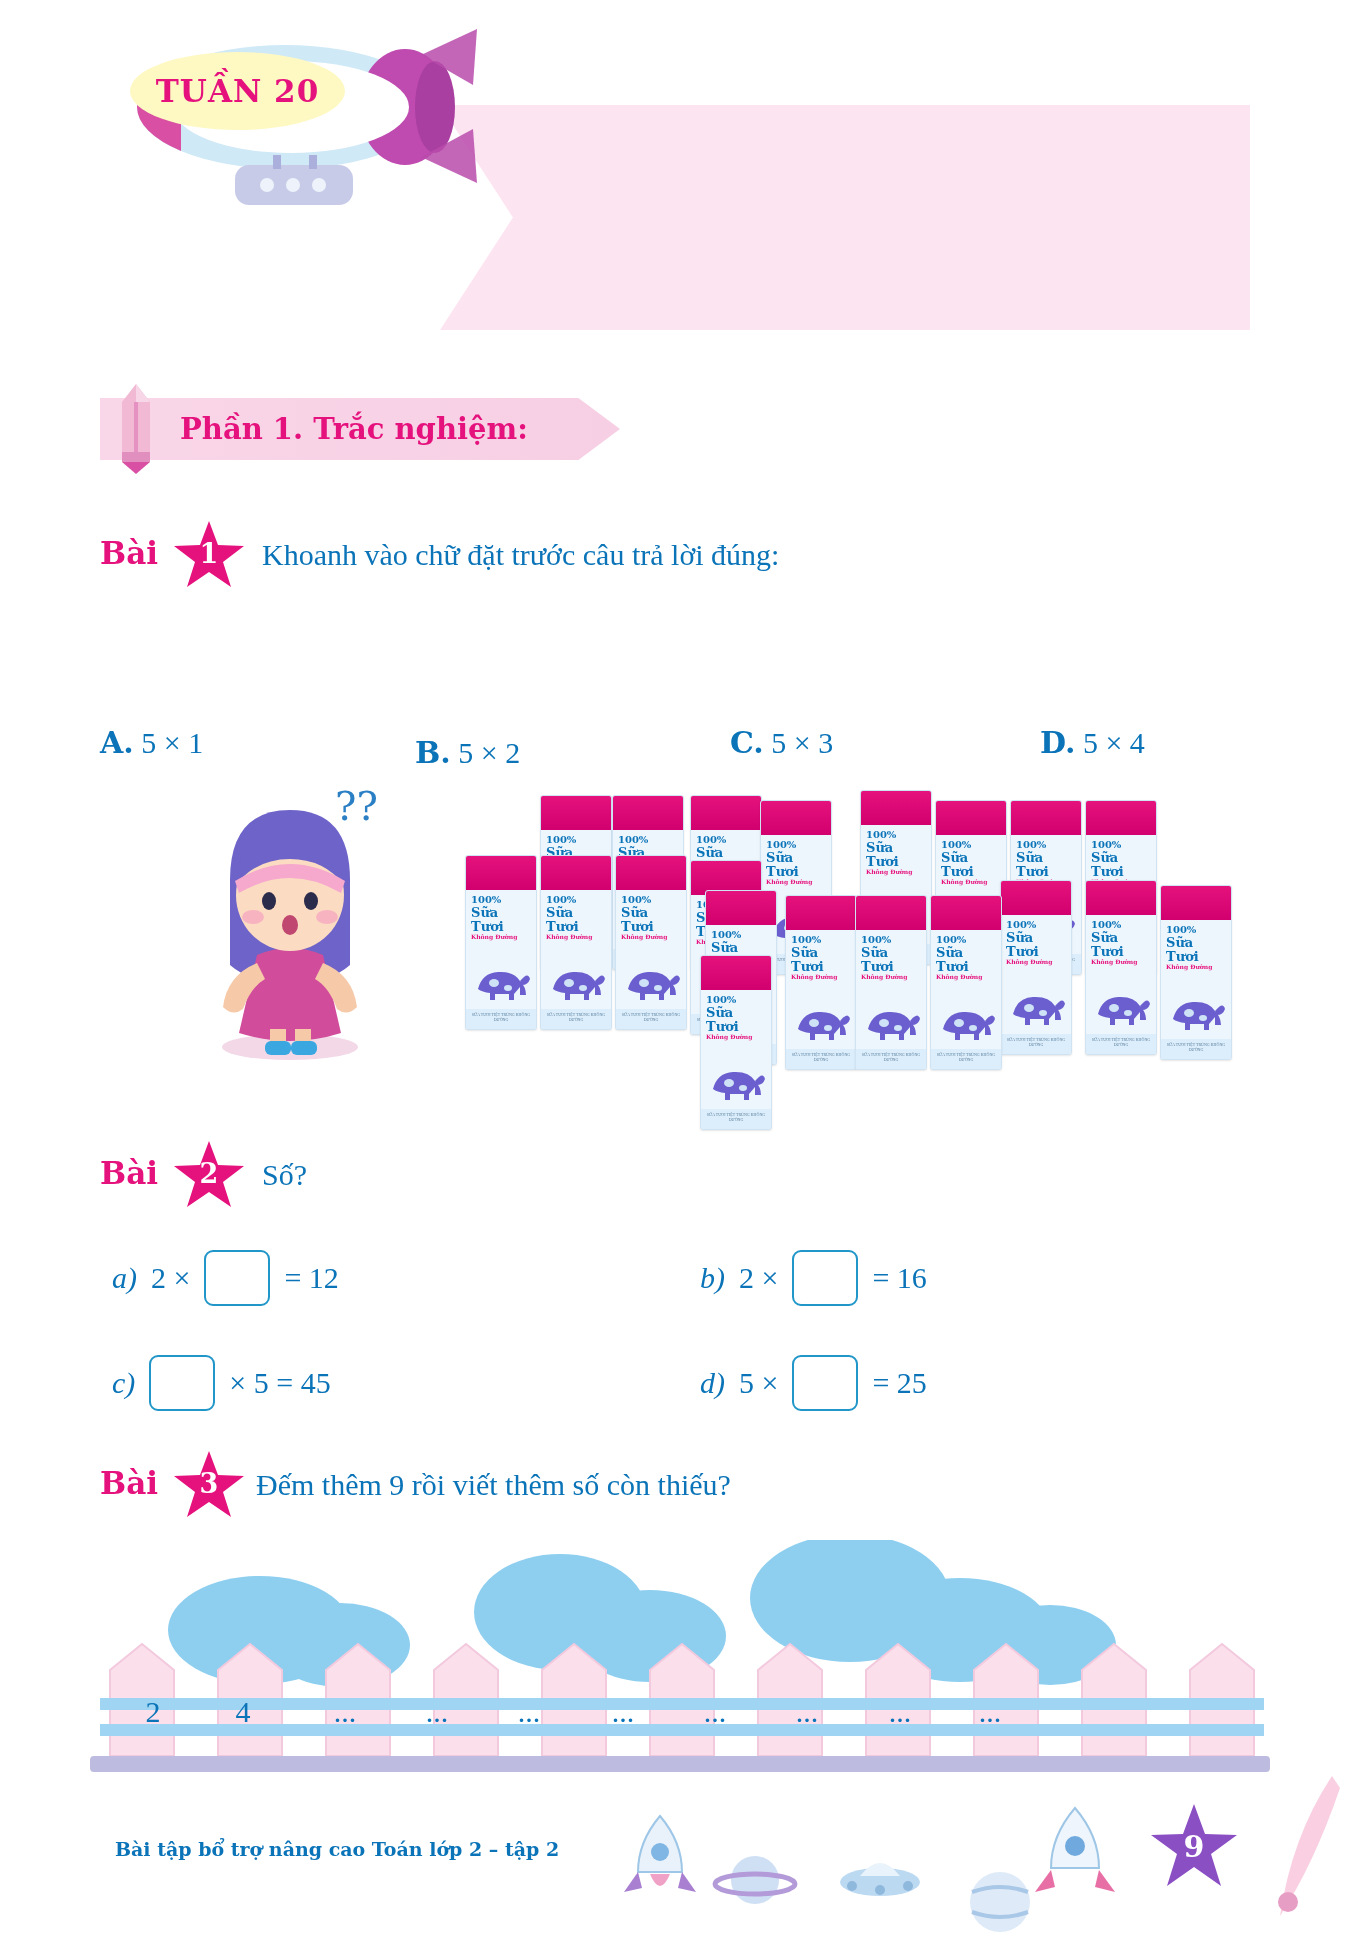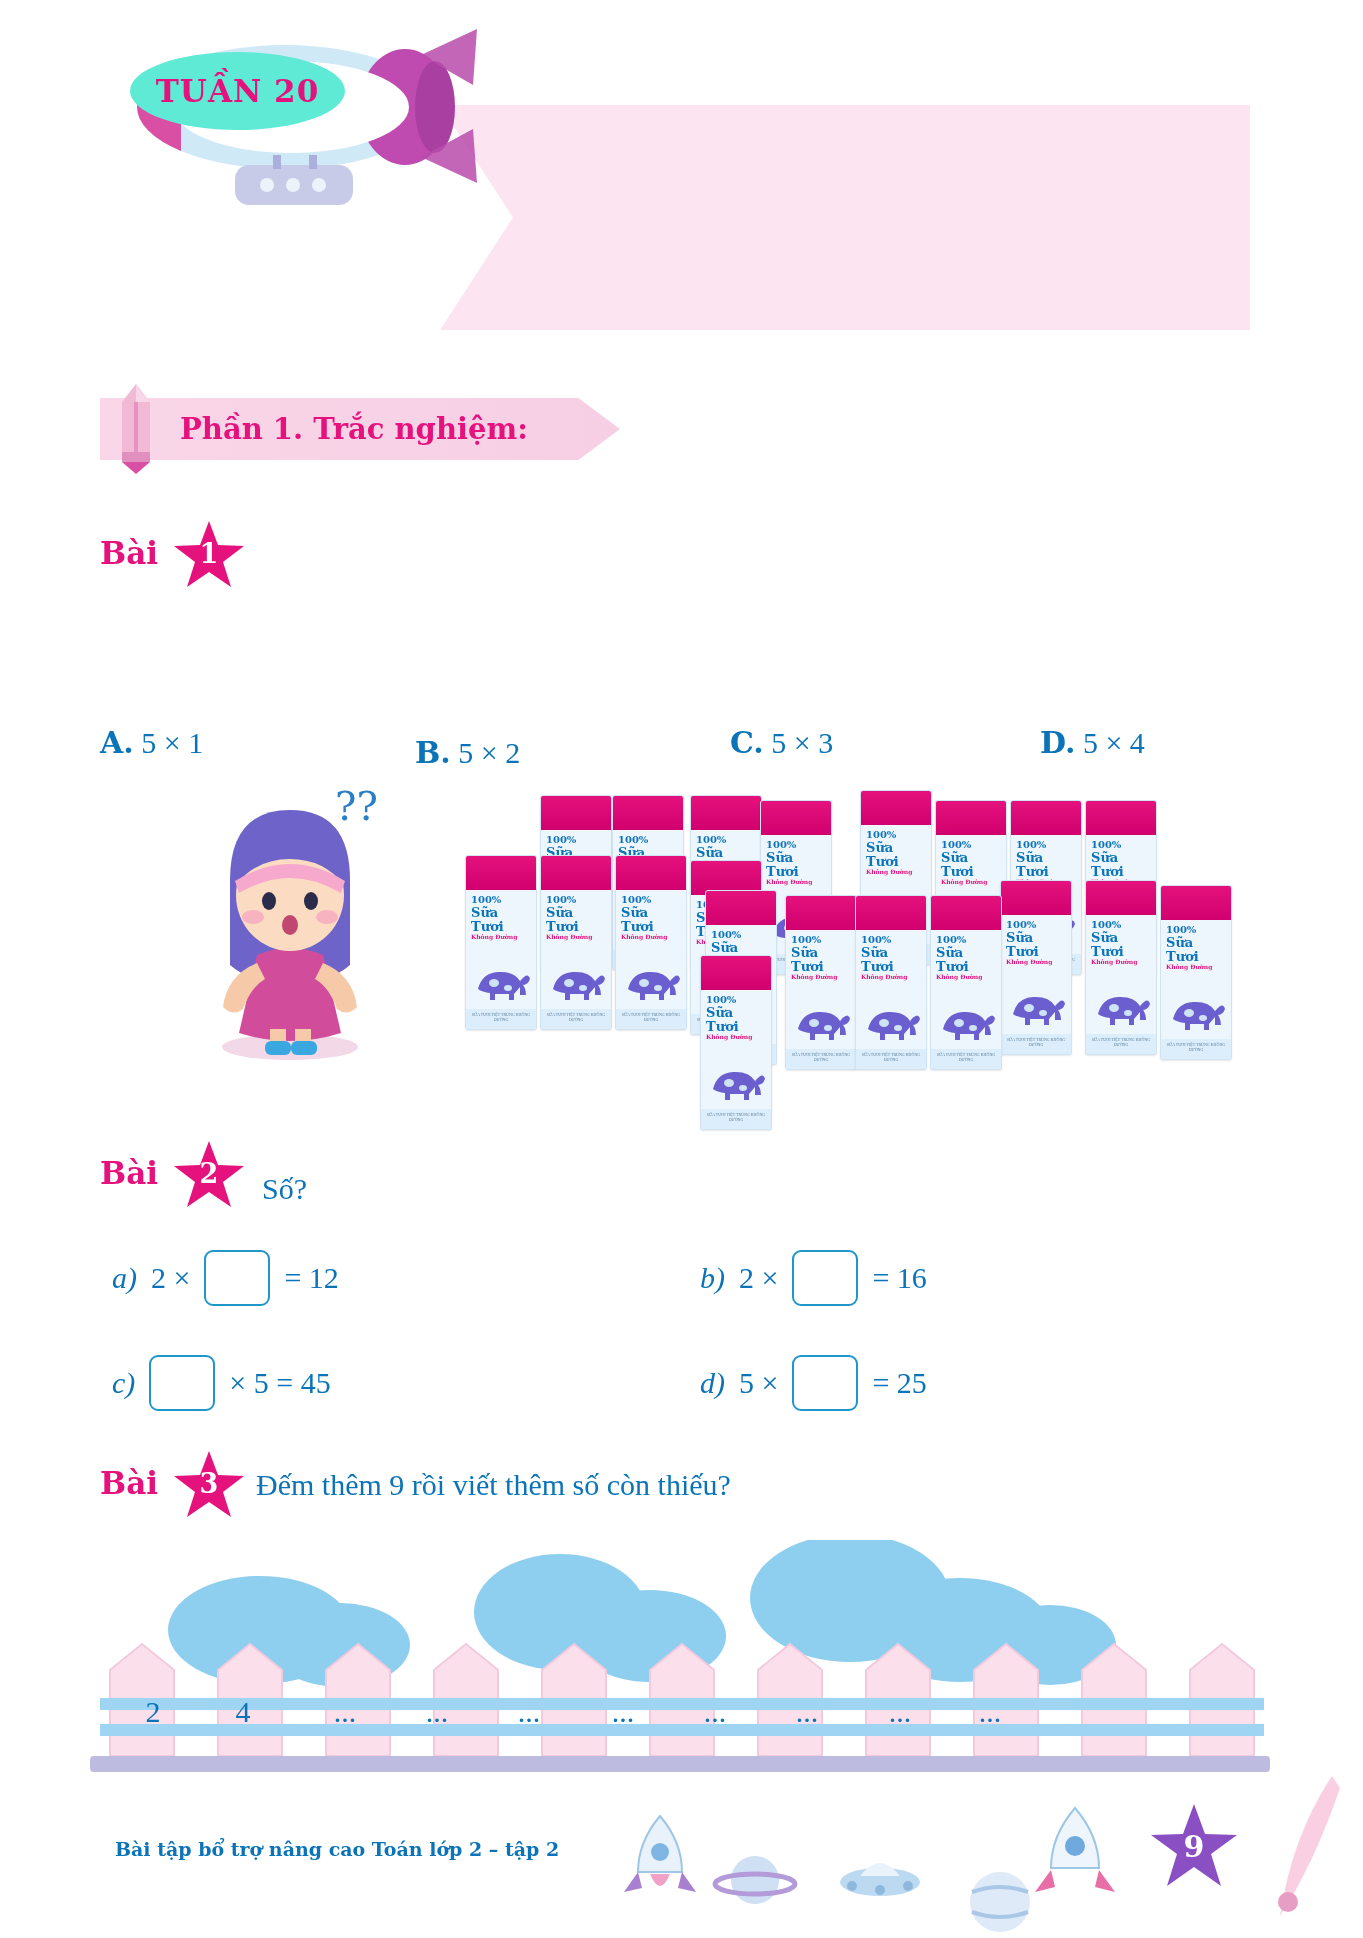--- a/index.html
+++ b/index.html
@@ -39,21 +39,21 @@
     font-weight: bold;
     font-size: 31px;
     line-height: 1.55;
   }
   
   .blimp-wrap { position:absolute; left: 105px; top: 15px; width: 390px; height: 210px; }
   .week-badge {
     position:absolute;
     left: 130px; top: 52px;
     width: 215px; height: 78px;
-    background:#5eead4;
+    background:#fef9c3;
     border-radius: 50%;
     display:flex; align-items:center; justify-content:center;
     color:#e5127d;
     font-family:"DejaVu Serif", serif;
     font-weight:bold;
     font-size: 31px;
     letter-spacing: 1px;
     z-index: 5;
   }
 
@@ -243,20 +243,21 @@
     <path d="M14 80 L42 80 L28 92 Z" fill="#d94fa3"></path>
     <rect x="26" y="20" width="4" height="50" fill="#e592c2"></rect>
   </svg>
   <div class="ribbon-label">Phần 1. Trắc nghiệm:</div>
 
   <div class="bai-label" style="left:100px; top:535px;">Bài</div>
   <svg class="star" style="left:172px; top:518px;" viewBox="0 0 74 74">
     <path d="M37 3 L46 27 L72 28 L51 44 L59 69 L37 54 L15 69 L23 44 L2 28 L28 27 Z" fill="#e5127d"></path>
   </svg>
   <div class="star-num" style="left:172px; top:518px;">1</div>
+  <div class="bai-text" style="left:262px; top:538px;">Khoanh vào chữ đặt trước câu trả lời đúng:</div>
 
 
   <div class="opt" style="left:100px; top:725px;">
     <b>A.</b>
     <span>5 × 1</span>
   </div>
   <div class="opt" style="left:415px; top:735px;">
     <b>B.</b>
     <span>5 × 2</span>
   </div>
@@ -621,21 +622,21 @@
         </svg>
         <div class="footstrip">SỮA TƯƠI TIỆT TRÙNG KHÔNG ĐƯỜNG</div>
       </div>
     </div>
 
   <div class="bai-label" style="left:100px; top:1155px;">Bài</div>
   <svg class="star" style="left:172px; top:1138px;" viewBox="0 0 74 74">
     <path d="M37 3 L46 27 L72 28 L51 44 L59 69 L37 54 L15 69 L23 44 L2 28 L28 27 Z" fill="#e5127d"></path>
   </svg>
   <div class="star-num" style="left:172px; top:1138px;">2</div>
-  <div class="bai-text" style="left:262px; top:1158px;margin-top:14px;">Số?</div>
+  <div class="bai-text" style="left:262px; top:1158px;">Số?</div>
 
   <div class="eq" style="left:112px; top:1250px;">
     <span class="lbl">a)</span>
     <span>2 ×</span>
     <span class="ansbox"></span>
     <span>= 12</span>
   </div>
   <div class="eq" style="left:700px; top:1250px;">
     <span class="lbl">b)</span>
     <span>2 ×</span>

